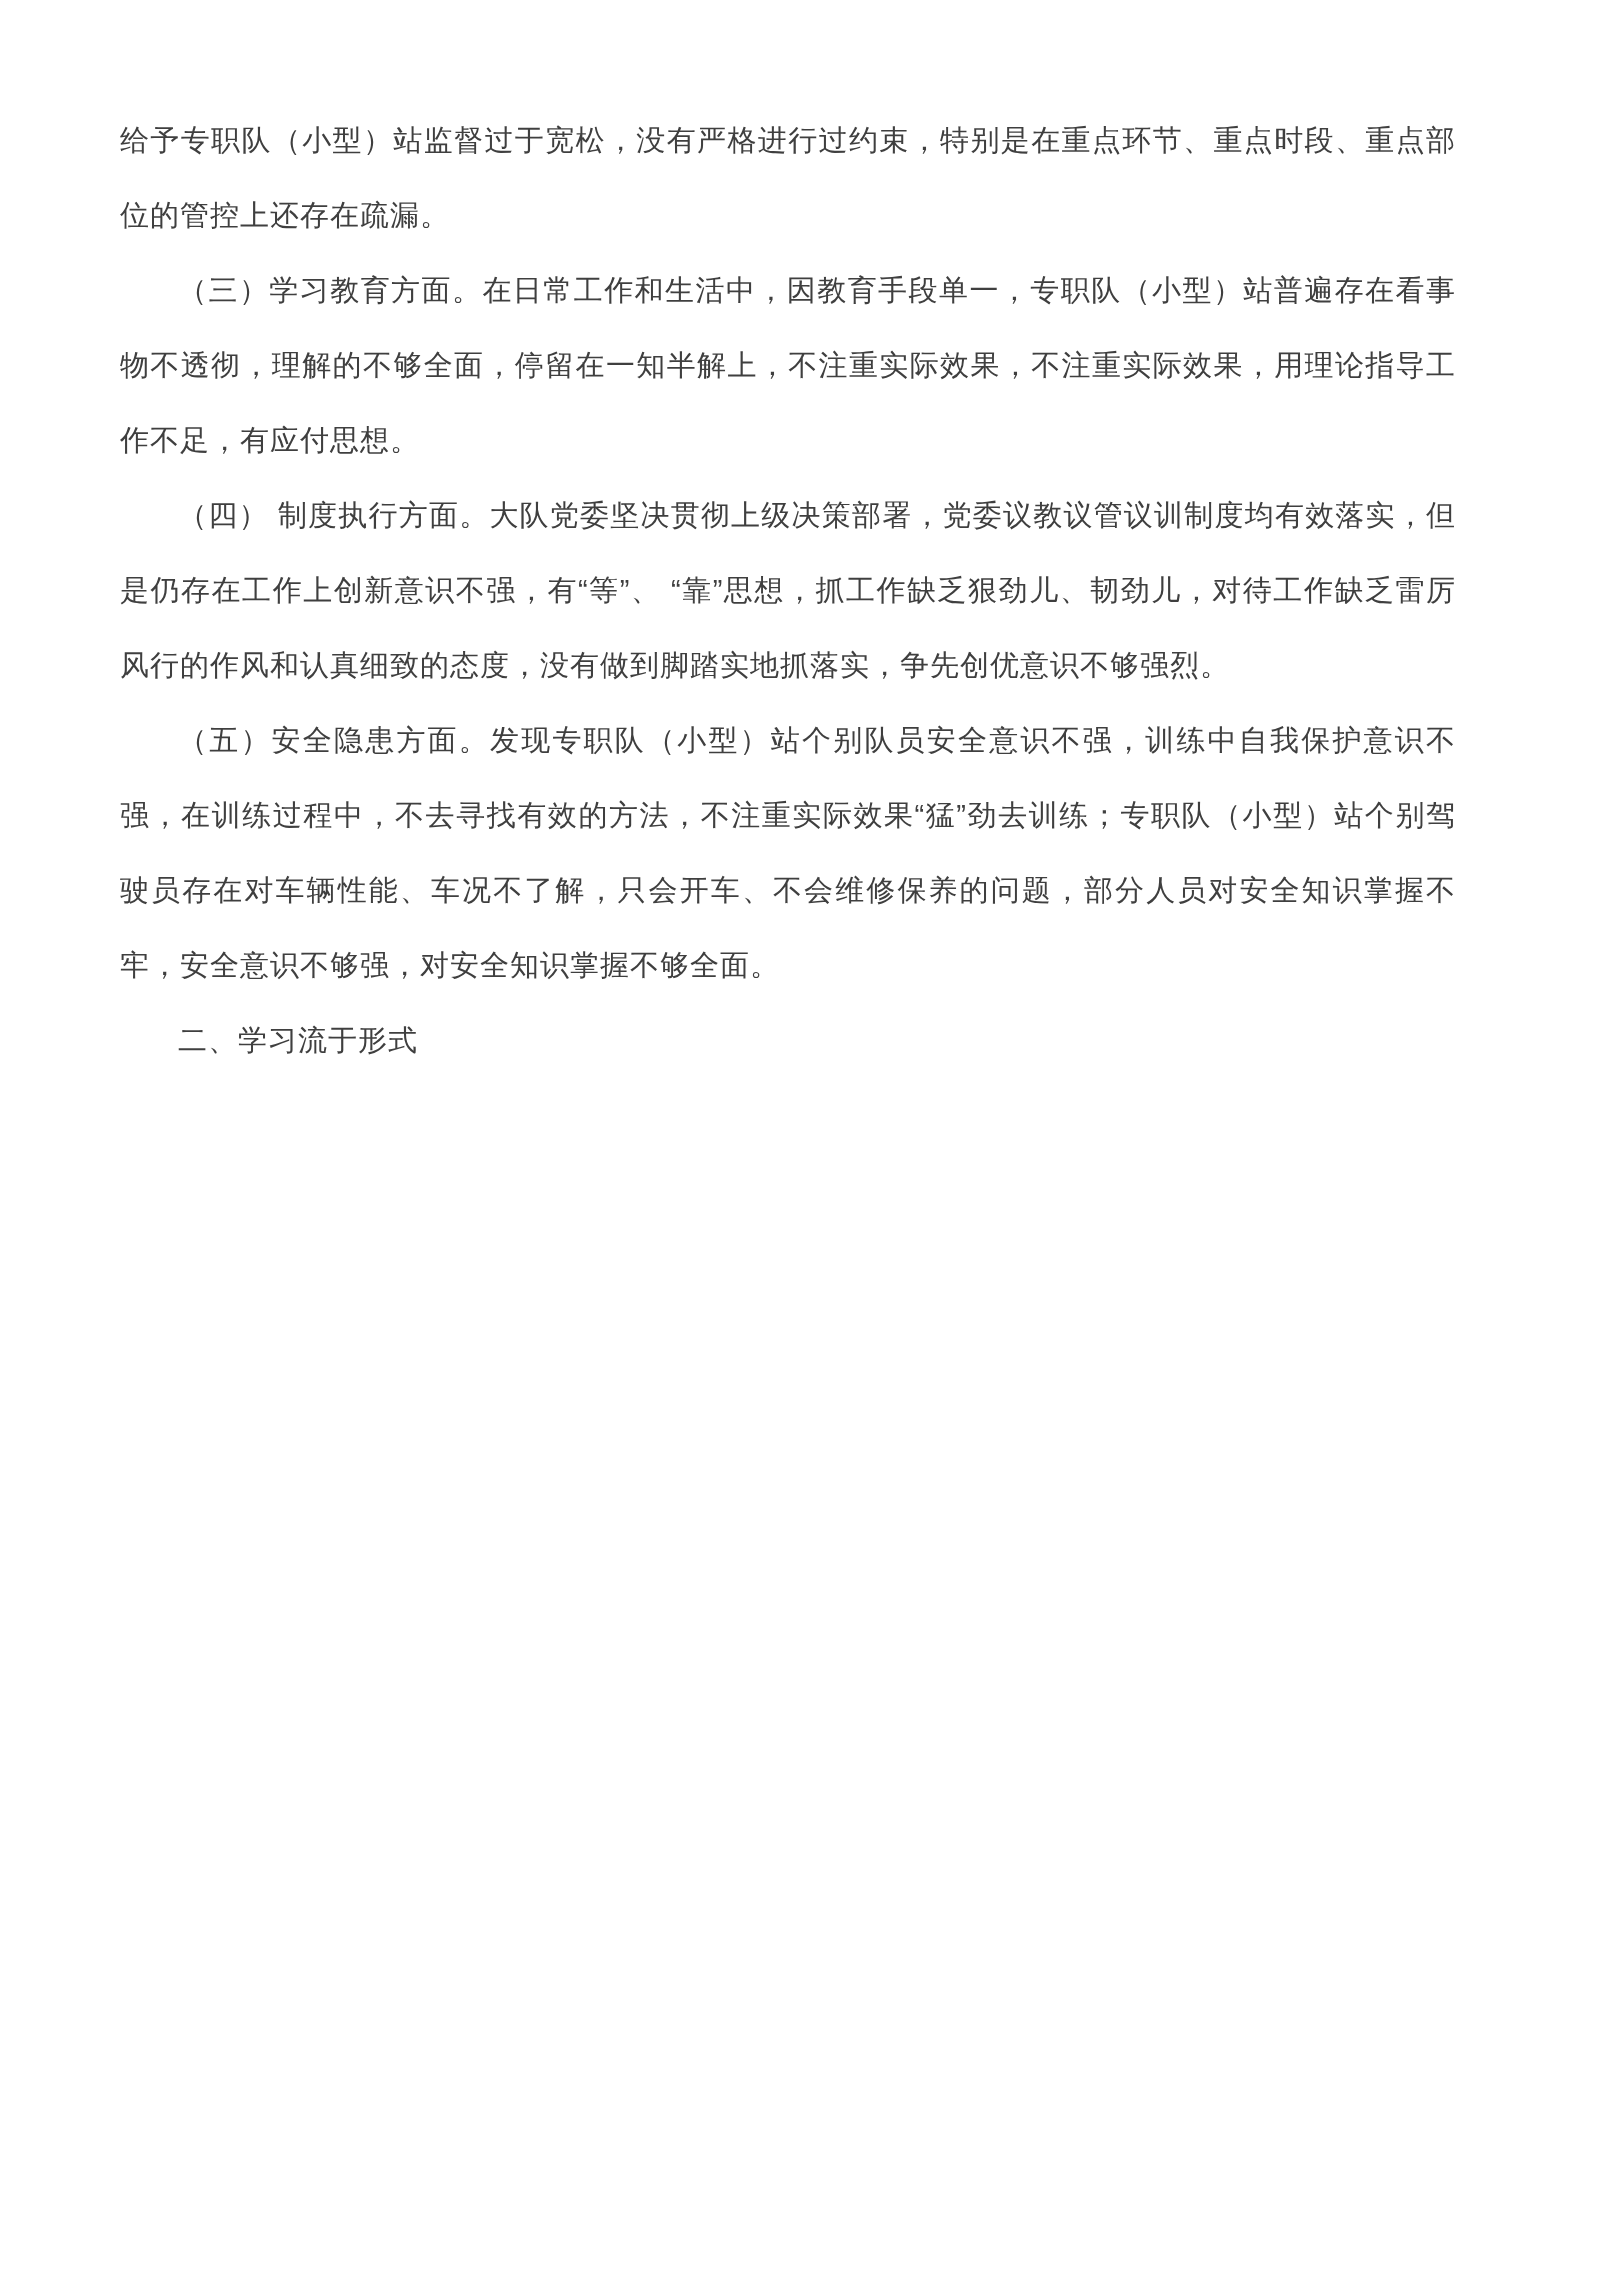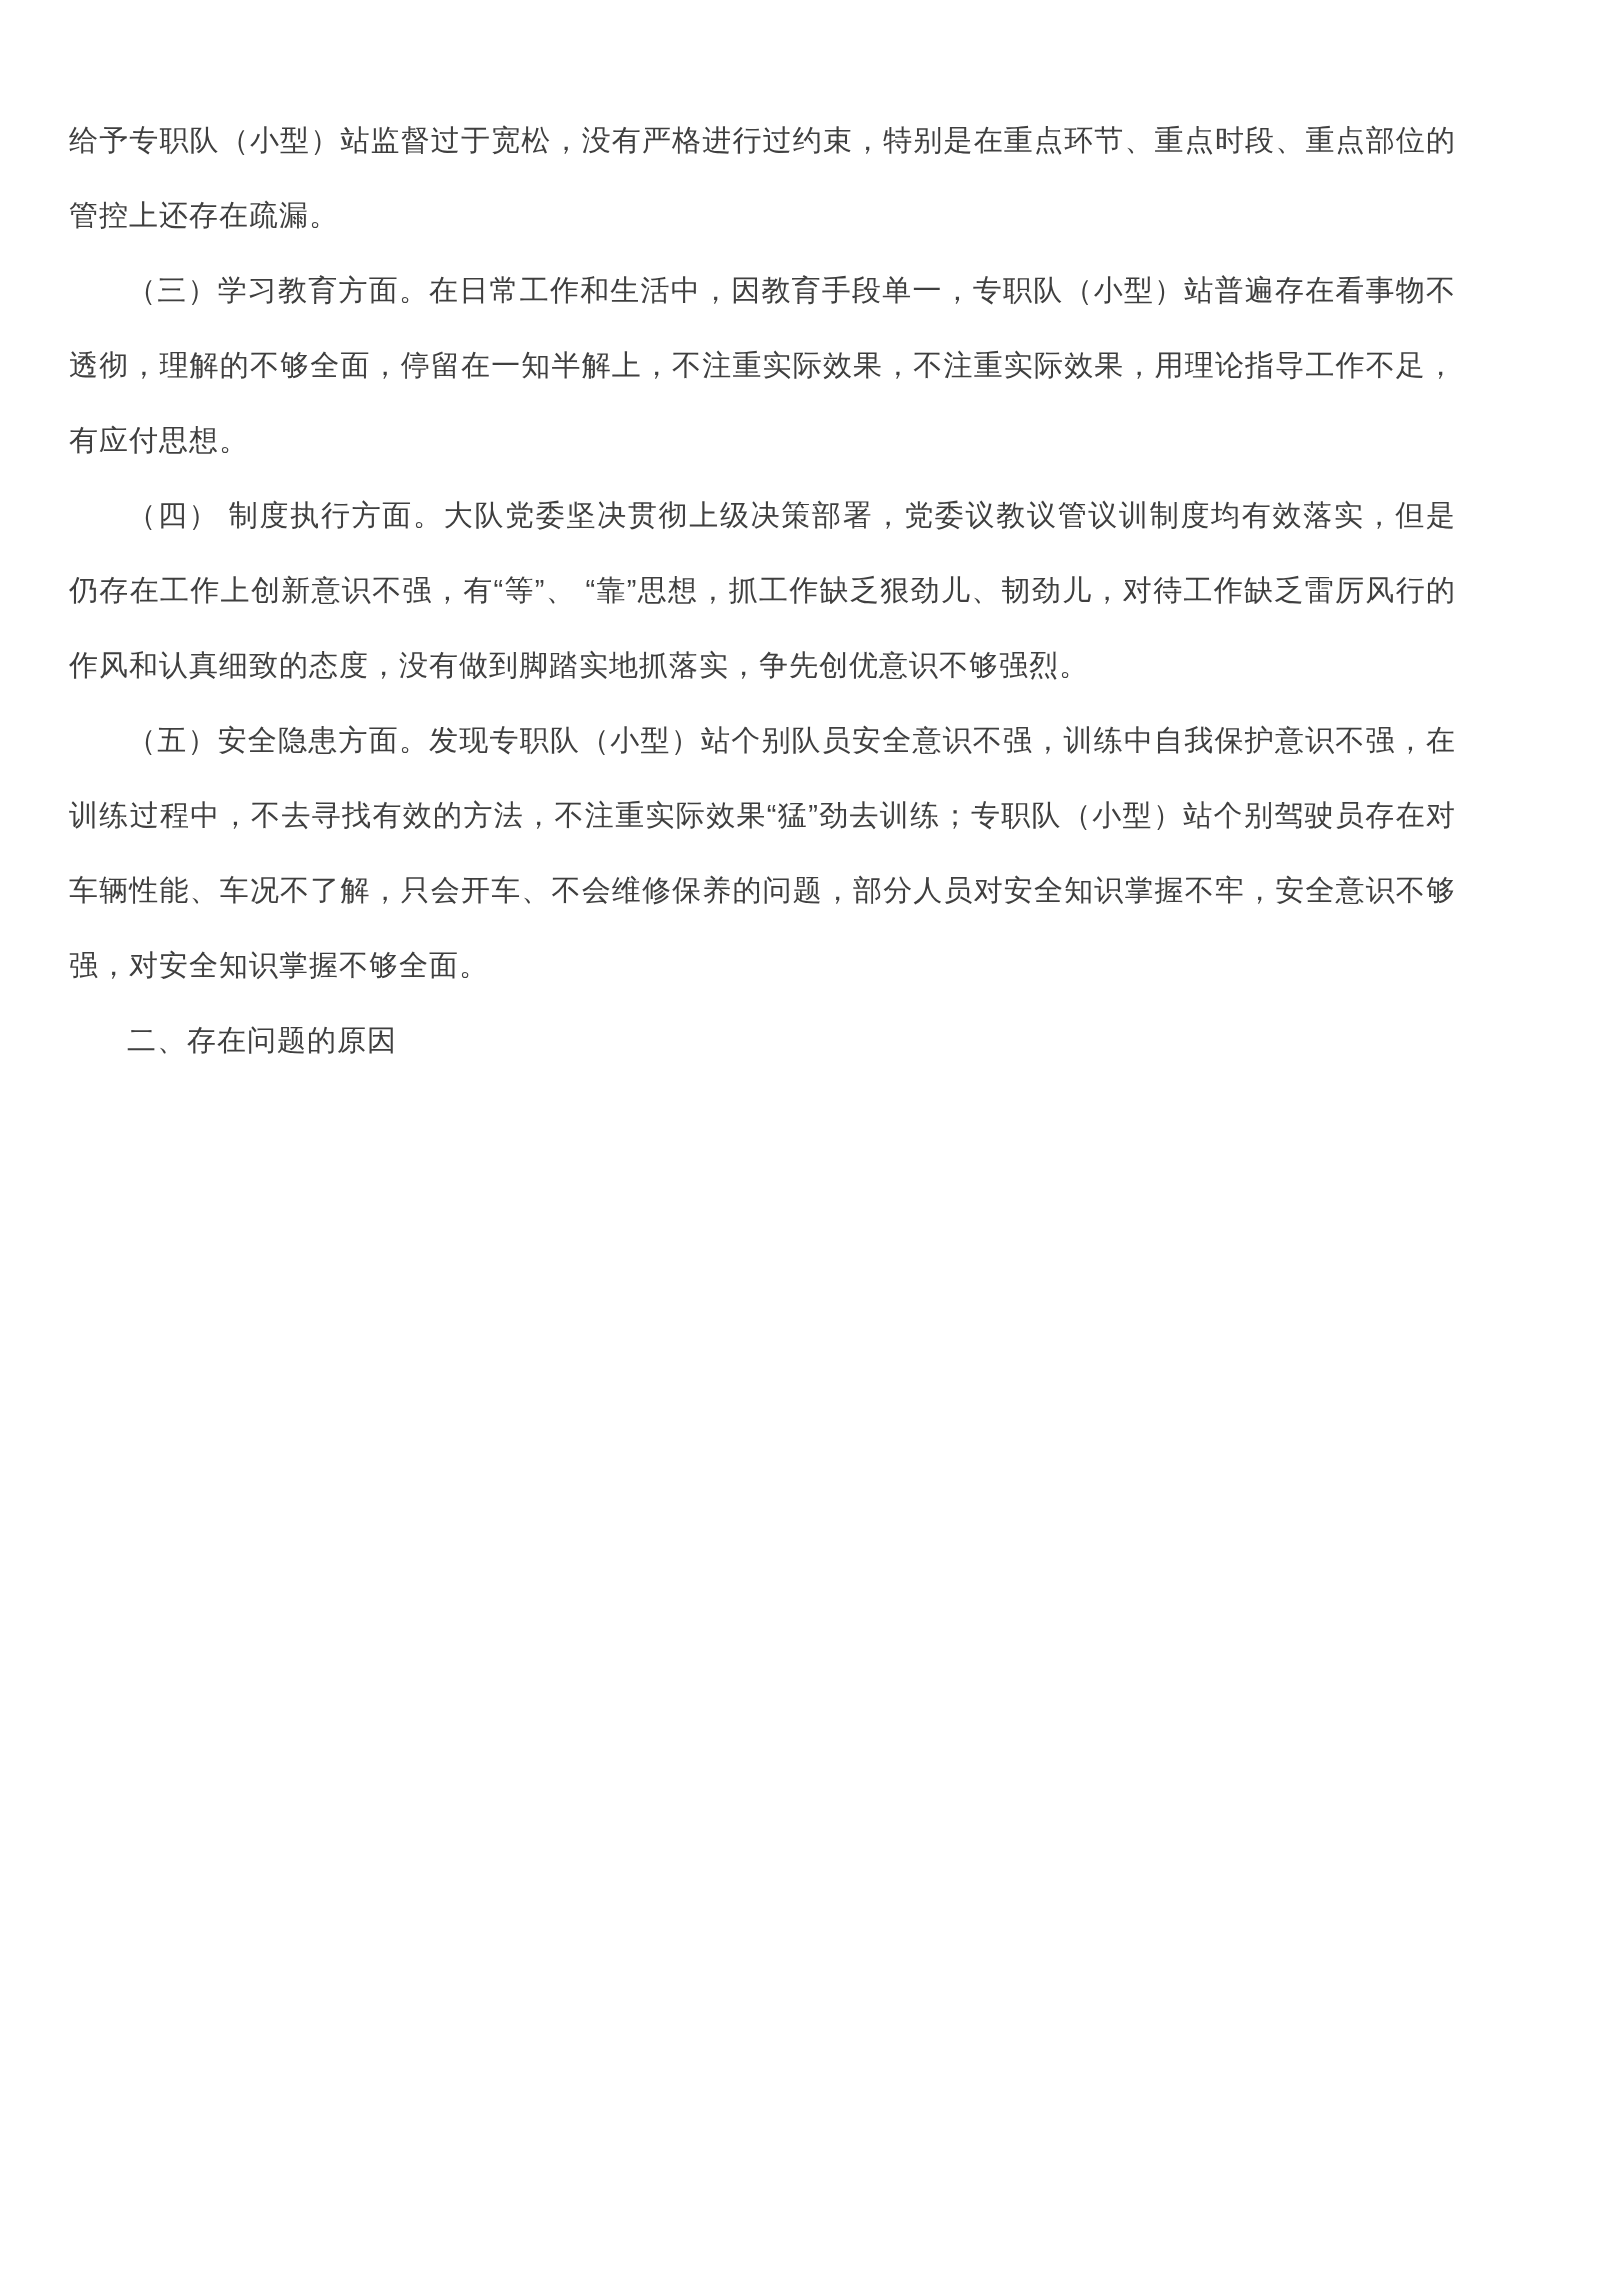--- a/index.html
+++ b/index.html
@@ -11,21 +11,21 @@
     width: 1621px;
     height: 2293px;
     overflow: hidden;
     font-family: "Liberation Sans", "DejaVu Sans", sans-serif;
   }
   .page {
     box-sizing: border-box;
     width: 1621px;
     height: 2293px;
     background: #ffffff;
-    padding: 103px 165px 0 69px;
+    padding: 103px 165px 0 120px;
   }
   .doc-paragraph {
     margin: 0;
     font-size: 29px;
     line-height: 75px;
     color: #3f3f3f;
     text-align: justify;
     letter-spacing: 1px;
     word-break: break-all;
   }
@@ -35,16 +35,16 @@
 </style>
 </head>
 <body>
 
 <div class="page">
   <div id="paragraph-container">
       <p class="doc-paragraph">给予专职队（小型）站监督过于宽松，没有严格进行过约束，特别是在重点环节、重点时段、重点部位的管控上还存在疏漏。</p>
       <p class="doc-paragraph indent">（三）学习教育方面。在日常工作和生活中，因教育手段单一，专职队（小型）站普遍存在看事物不透彻，理解的不够全面，停留在一知半解上，不注重实际效果，不注重实际效果，用理论指导工作不足，有应付思想。</p>
       <p class="doc-paragraph indent">（四） 制度执行方面。大队党委坚决贯彻上级决策部署，党委议教议管议训制度均有效落实，但是仍存在工作上创新意识不强，有“等”、 “靠”思想，抓工作缺乏狠劲儿、韧劲儿，对待工作缺乏雷厉风行的作风和认真细致的态度，没有做到脚踏实地抓落实，争先创优意识不够强烈。</p>
       <p class="doc-paragraph indent">（五）安全隐患方面。发现专职队（小型）站个别队员安全意识不强，训练中自我保护意识不强，在训练过程中，不去寻找有效的方法，不注重实际效果“猛”劲去训练；专职队（小型）站个别驾驶员存在对车辆性能、车况不了解，只会开车、不会维修保养的问题，部分人员对安全知识掌握不牢，安全意识不够强，对安全知识掌握不够全面。</p>
-      <p class="doc-paragraph indent">二、存在问题的原因</p>
+      <p class="doc-paragraph indent">二、学习流于形式</p>
     </div>
 </div>
 
 
 </body></html>

